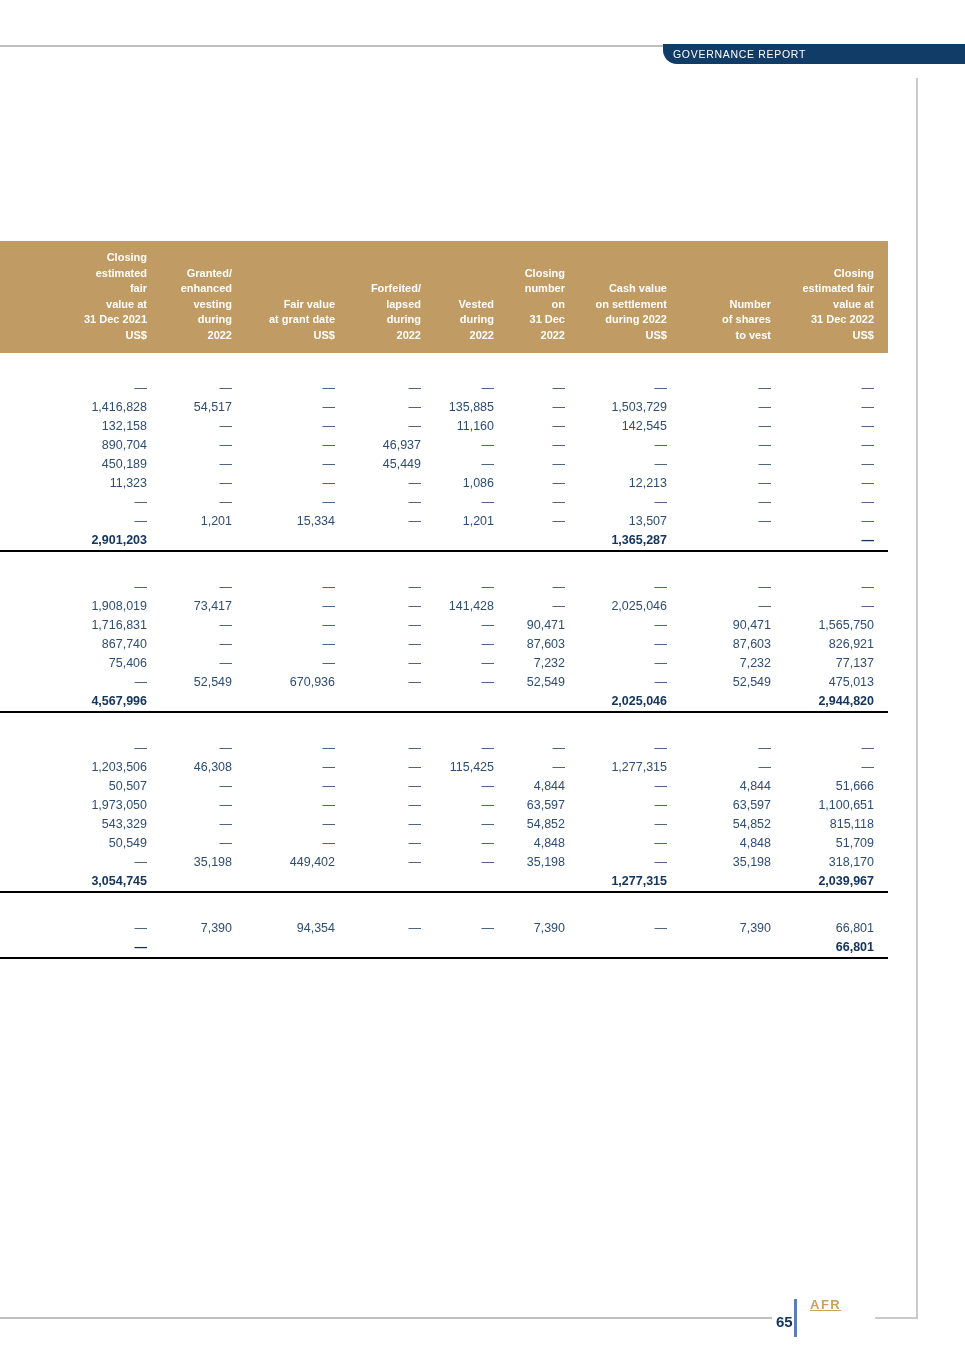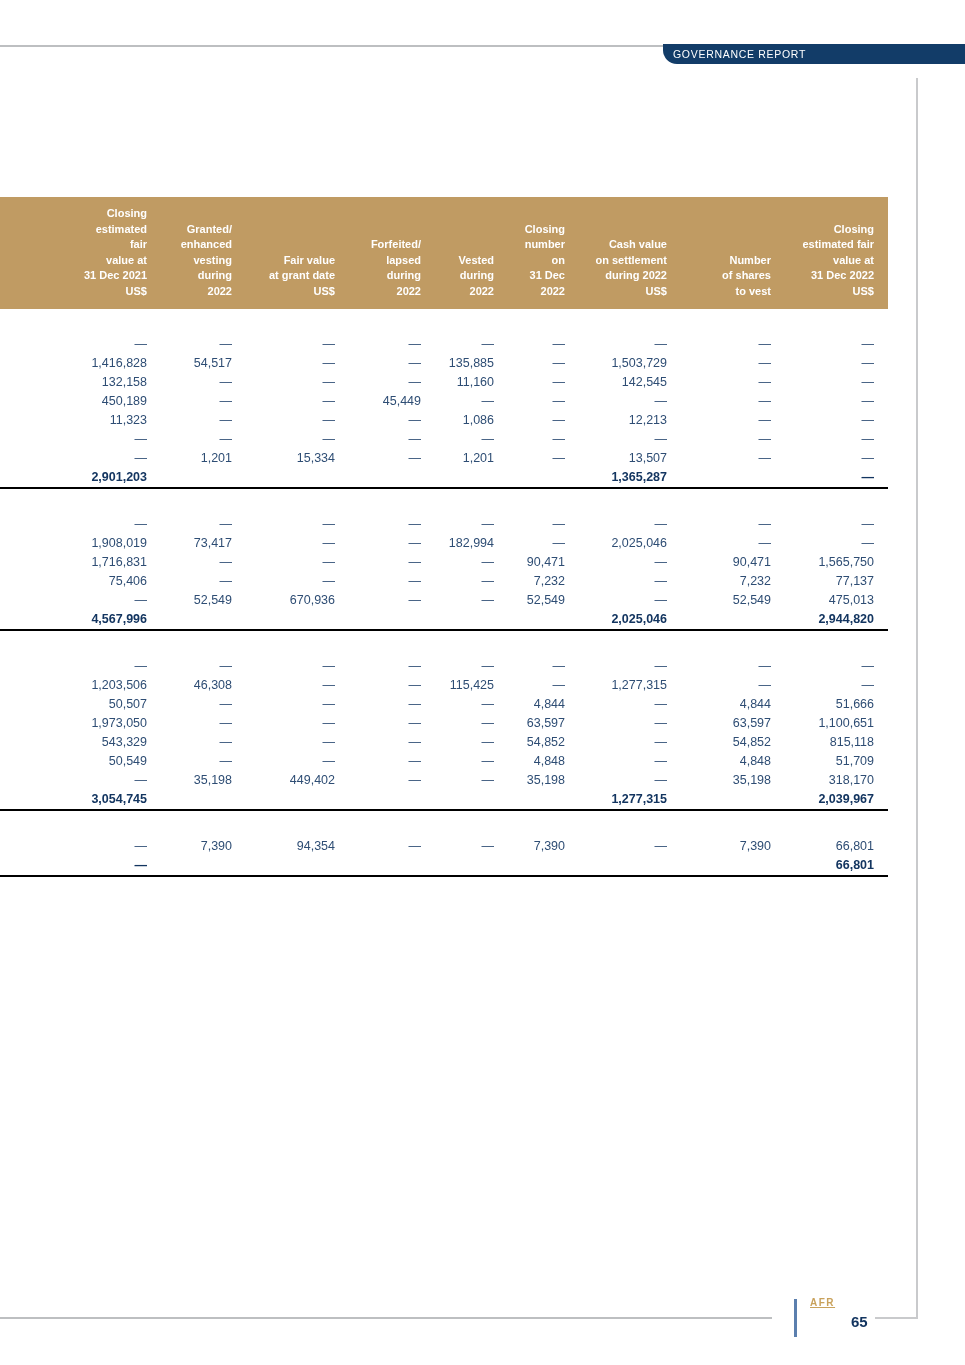--- a/index.html
+++ b/index.html
@@ -15,40 +15,40 @@
   .gov-tab {
     position:absolute; left:663px; top:44px; width:302px; height:20px;
     background:#123c68; border-radius:0 0 0 14px;
     color:#ffffff; display:flex; align-items:center;
     padding-left:10px; box-sizing:border-box;
     font-size:10.5px; letter-spacing:0.7px; font-weight:500;
   }
 
   
   .table-wrap { position:absolute; left:0; top:197px; width:888px; }
-  table { border-collapse:collapse; width:888px; table-layout:fixed; }
+  table { border-collapse:collapse; width:888px; table-layout:fixed;margin-top:44px; }
   thead th {
     background:#c09b63; color:#ffffff; font-weight:bold;
     font-size:11px; line-height:15.5px; text-align:right;
     vertical-align:bottom; padding:9px 0 10px 0;
   }
   thead th:last-child, tbody td:last-child { padding-right:14px; }
   tbody td {
     font-size:12.5px; color:#2e4d74; text-align:right;
     height:19px; padding:0; white-space:nowrap; line-height:19px;
   }
   tr.spacer td { height:26px; border:none; }
   tr.total td  { font-weight:bold; color:#133560; border-bottom:2px solid #000000; }
 
   
   .footer-rule-left  { position:absolute; left:0;    top:1317px; width:772px; height:2px; background:#bdbfc1; }
   .footer-rule-right { position:absolute; left:875px; top:1317px; width:43px;  height:2px; background:#c9cacc; }
   .afr-divider { position:absolute; left:794px; top:1299px; width:3px; height:38px; background:#5b7fae; }
-  .afr-label   { position:absolute; left:810px; top:1297px; color:#c9a25c; font-weight:bold; font-size:10px; letter-spacing:1.5px;text-decoration:underline; }
-  .page-number { position:absolute; left:851px; top:1313px; color:#133560; font-weight:bold; font-size:15px; }
+  .afr-label   { position:absolute; left:810px; top:1297px; color:#c9a25c; font-weight:bold; font-size:13px; letter-spacing:1.5px;text-decoration:underline; }
+  .page-number { position:absolute; left:776px; top:1313px; color:#133560; font-weight:bold; font-size:15px; }
 </style>
 </head>
 <body>
 
 <div class="page">
 
   <div class="top-rule"></div>
   <div class="right-rule"></div>
 
   <div class="gov-tab">
@@ -112,20 +112,31 @@
             <td>—</td>
             <td>—</td>
             <td>—</td>
             <td>11,160</td>
             <td>—</td>
             <td>142,545</td>
             <td>—</td>
             <td>—</td>
           </tr>
           <tr>
+            <td>890,704</td>
+            <td>—</td>
+            <td>—</td>
+            <td>46,937</td>
+            <td>—</td>
+            <td>—</td>
+            <td>—</td>
+            <td>—</td>
+            <td>—</td>
+          </tr>
+          <tr>
             <td>450,189</td>
             <td>—</td>
             <td>—</td>
             <td>45,449</td>
             <td>—</td>
             <td>—</td>
             <td>—</td>
             <td>—</td>
             <td>—</td>
           </tr>
@@ -185,36 +196,47 @@
             <td>—</td>
             <td>—</td>
             <td>—</td>
             <td>—</td>
           </tr>
           <tr>
             <td>1,908,019</td>
             <td>73,417</td>
             <td>—</td>
             <td>—</td>
-            <td>182,994</td>
+            <td>141,428</td>
             <td>—</td>
             <td>2,025,046</td>
             <td>—</td>
             <td>—</td>
           </tr>
           <tr>
             <td>1,716,831</td>
             <td>—</td>
             <td>—</td>
             <td>—</td>
             <td>—</td>
             <td>90,471</td>
             <td>—</td>
             <td>90,471</td>
             <td>1,565,750</td>
+          </tr>
+          <tr>
+            <td>867,740</td>
+            <td>—</td>
+            <td>—</td>
+            <td>—</td>
+            <td>—</td>
+            <td>87,603</td>
+            <td>—</td>
+            <td>87,603</td>
+            <td>826,921</td>
           </tr>
           <tr>
             <td>75,406</td>
             <td>—</td>
             <td>—</td>
             <td>—</td>
             <td>—</td>
             <td>7,232</td>
             <td>—</td>
             <td>7,232</td>

